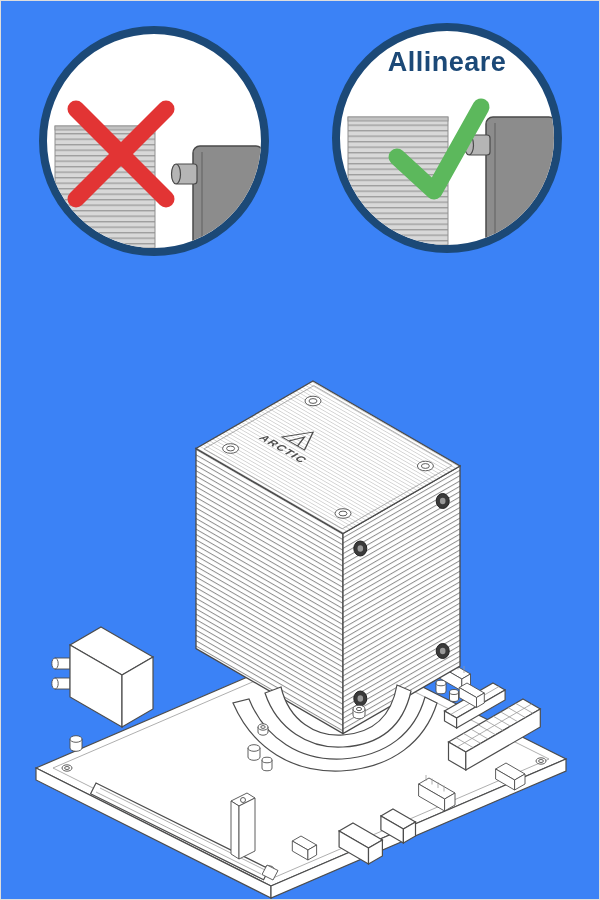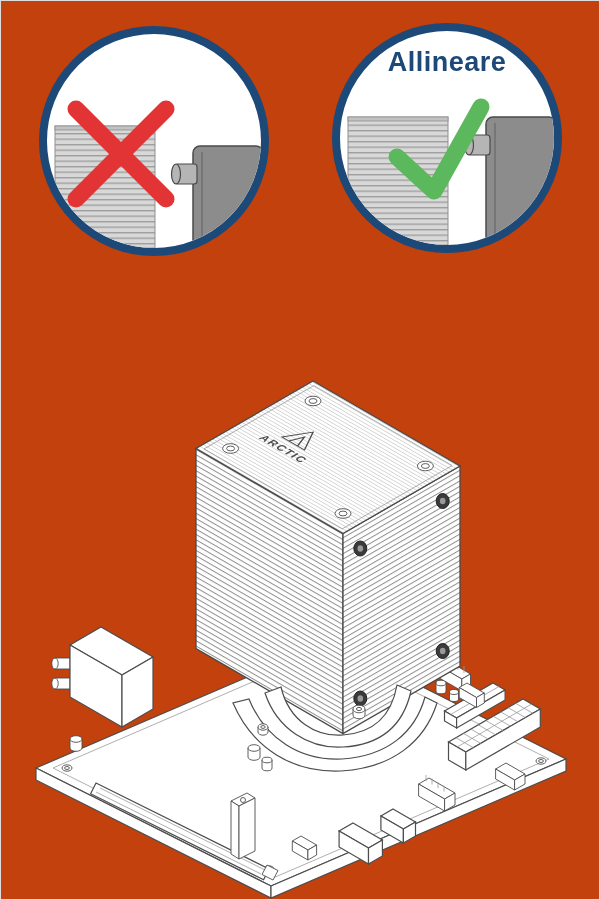--- a/index.html
+++ b/index.html
@@ -1,16 +1,16 @@
 <!DOCTYPE html>
 <html style="--circle-border: #1c4977; --label: #1c4977; --wrong: #e23434; --correct: #5cb85c; --line: #4d4d4d; --page-border: #dddddd;"><head>
 <meta charset="utf-8">
 <style>
   html,body{margin:0;padding:0;background:#fff;}
-  .page{position:relative;width:600px;height:900px;background:#c2410c;
+  .page{position:relative;width:600px;height:900px;background:#3b82f6;
         border:1px solid var(--page-border,#ddd);box-sizing:border-box;overflow:hidden;
         font-family:"Liberation Sans",sans-serif;}
   .circle{position:absolute;width:214px;height:214px;border:8px solid var(--circle-border,#1c4977);
           border-radius:50%;overflow:hidden;background:#fff;}
   .circle-wrong{left:38px;top:25px;}
   .circle-correct{left:331px;top:22px;}
   .circle svg{position:absolute;left:0;top:0;}
   .align-label{position:absolute;top:16px;left:0;right:0;text-align:center;
                font-size:27px;font-weight:bold;color:var(--label,#1c4977);letter-spacing:.5px;}
   .main-illo{position:absolute;left:0;top:330px;width:600px;height:570px;}

